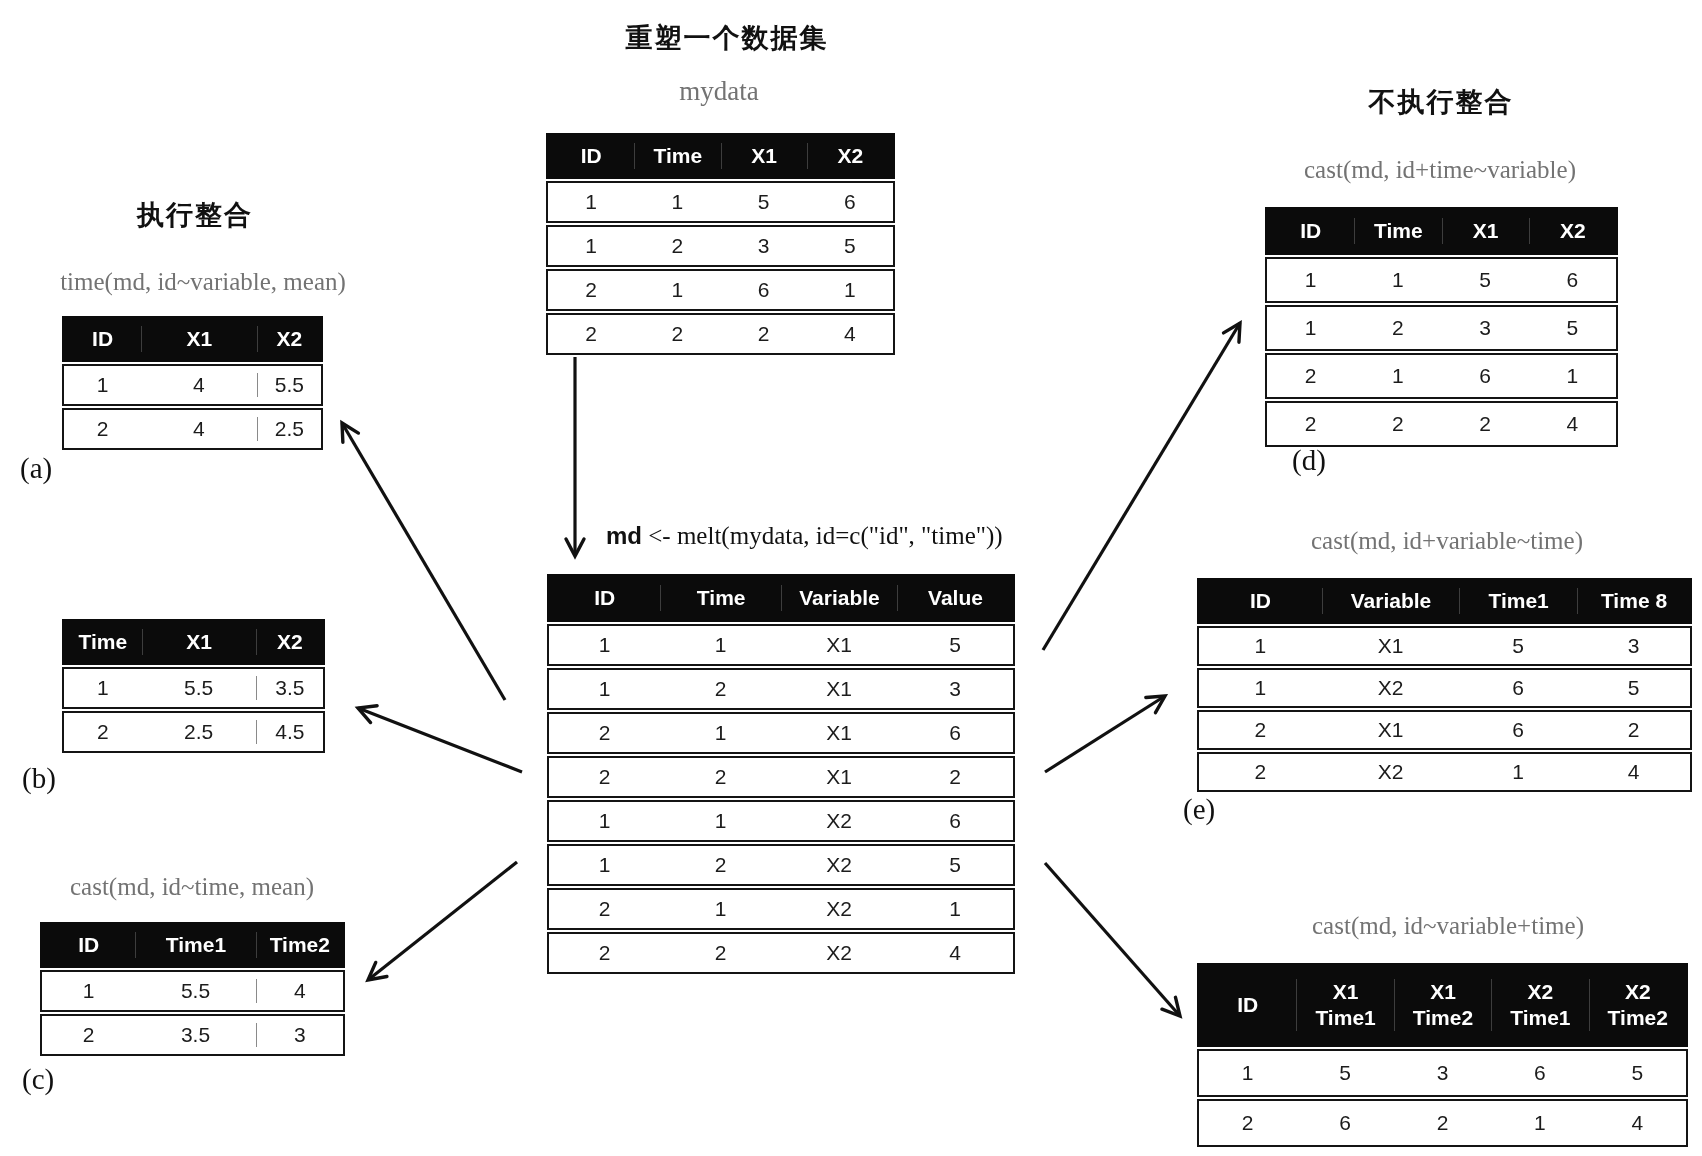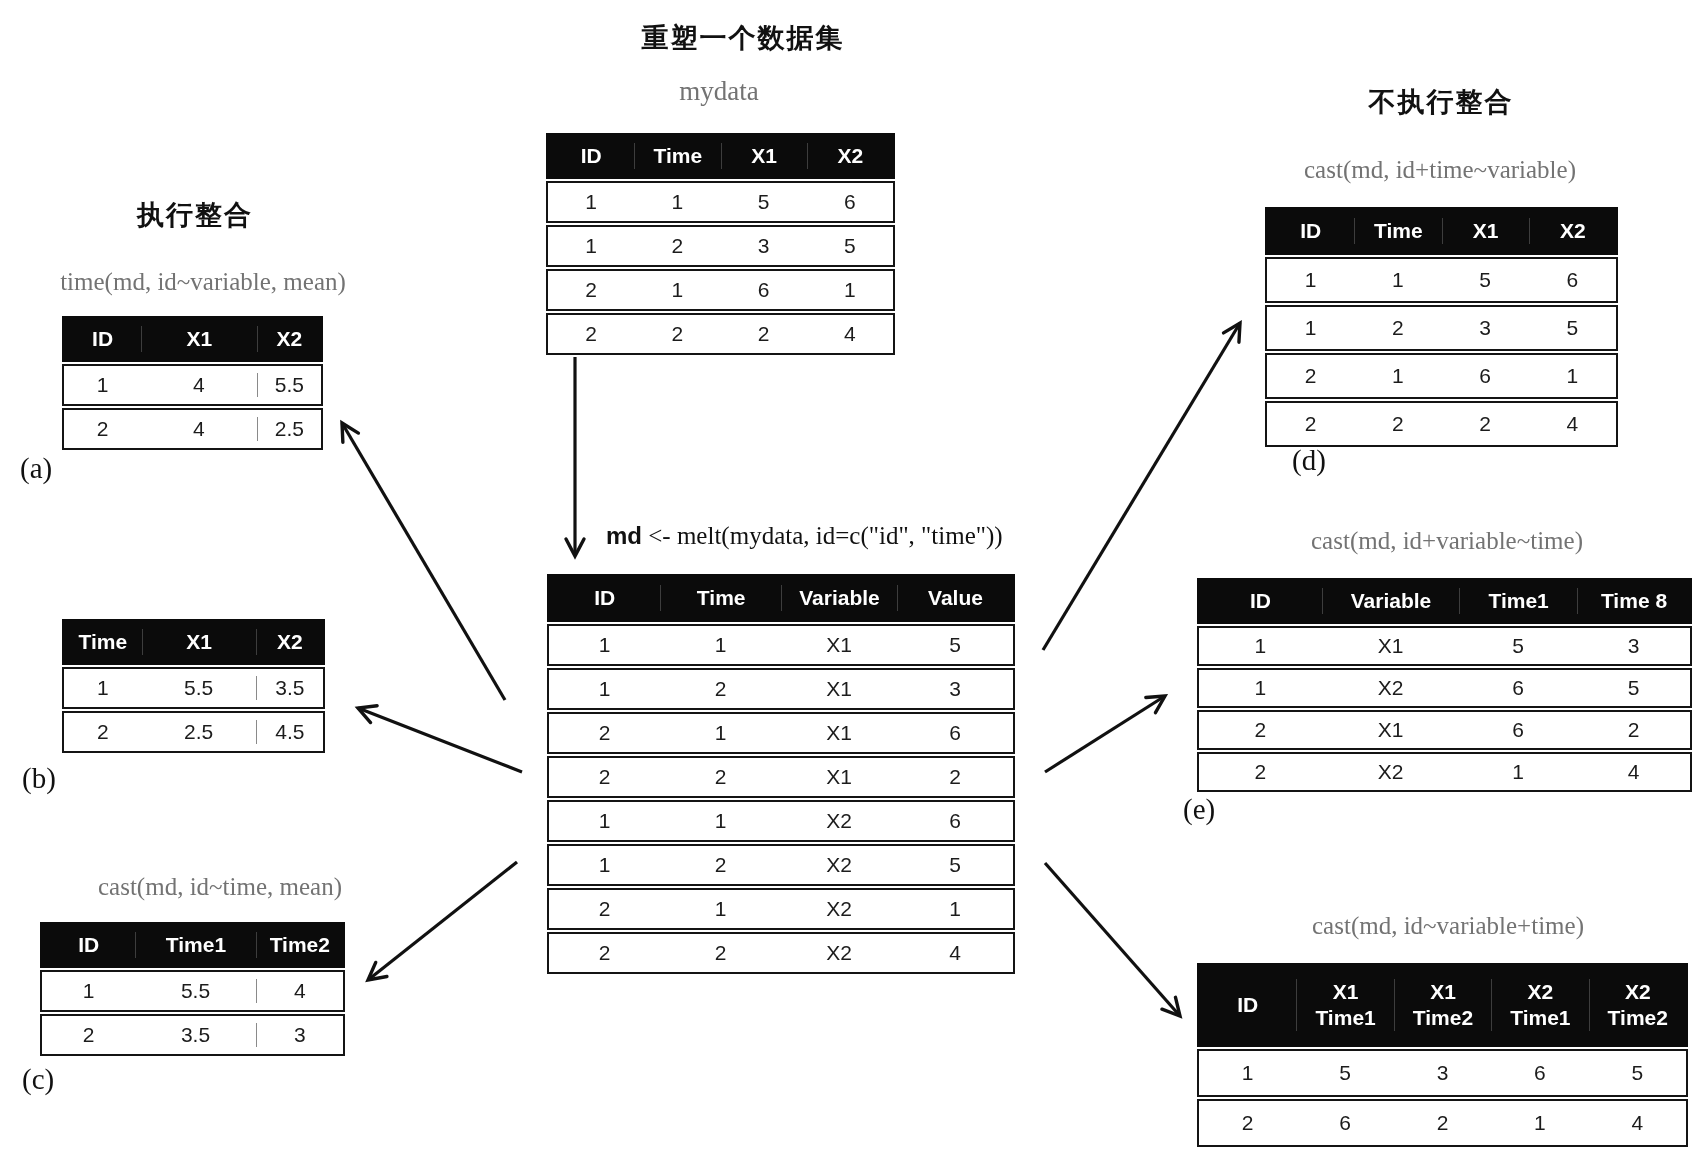--- a/index.html
+++ b/index.html
@@ -101,21 +101,21 @@
     </defs>
   <line x1="575" y1="357" x2="575" y2="556" stroke="#111111" stroke-width="3.2" marker-end="url(#arrowhead)"></line>
       <line x1="505" y1="700" x2="342" y2="423" stroke="#111111" stroke-width="3.2" marker-end="url(#arrowhead)"></line>
       <line x1="522" y1="772" x2="358" y2="708" stroke="#111111" stroke-width="3.2" marker-end="url(#arrowhead)"></line>
       <line x1="517" y1="862" x2="368" y2="980" stroke="#111111" stroke-width="3.2" marker-end="url(#arrowhead)"></line>
       <line x1="1043" y1="650" x2="1240" y2="323" stroke="#111111" stroke-width="3.2" marker-end="url(#arrowhead)"></line>
       <line x1="1045" y1="772" x2="1165" y2="696" stroke="#111111" stroke-width="3.2" marker-end="url(#arrowhead)"></line>
       <line x1="1045" y1="863" x2="1180" y2="1016" stroke="#111111" stroke-width="3.2" marker-end="url(#arrowhead)"></line>
     </svg>
 
-  <div class="cjk-title" style="left:727px;top:20px;margin-left:16px;">重塑一个数据集</div>
+  <div class="cjk-title" style="left:727px;top:20px;">重塑一个数据集</div>
   <div class="cjk-title" style="left:195px;top:197px;">执行整合</div>
   <div class="cjk-title" style="left:1441px;top:84px;">不执行整合</div>
 
   <div class="serif-label" style="left:719px;top:76px;font-size:27px;">mydata</div>
 
   <div class="dtable" style="left:546px;top:133px;width:349px;--hh:46px;--rh:42px;">
       <div class="hrow" style="height: var(--hh);">
         <div class="hcell" style="width: 25%;">ID</div>
         <div class="hcell" style="width: 25%;">Time</div>
         <div class="hcell" style="width: 25%;">X1</div>
@@ -240,21 +240,21 @@
         <div class="dcell sep" style="width: 26%;">3.5</div>
       </div>
       <div class="drow" style="height: var(--rh);">
         <div class="dcell" style="width: 30%;">2</div>
         <div class="dcell" style="width: 44%;">2.5</div>
         <div class="dcell sep" style="width: 26%;">4.5</div>
       </div>
     </div>
   <div class="tag-label" style="left:22px;top:762px;">(b)</div>
 
-  <div class="serif-label" style="left:220px;top:873px;">cast(md, id~time, mean)</div>
+  <div class="serif-label" style="left:192px;top:873px;">cast(md, id~time, mean)</div>
   <div class="dtable" style="left:40px;top:922px;width:305px;--hh:46px;--rh:42px;">
       <div class="hrow" style="height: var(--hh);">
         <div class="hcell" style="width: 31%;">ID</div>
         <div class="hcell" style="width: 40%;">Time1</div>
         <div class="hcell" style="width: 29%;">Time2</div>
       </div>
       <div class="drow" style="height: var(--rh);">
         <div class="dcell" style="width: 31%;">1</div>
         <div class="dcell" style="width: 40%;">5.5</div>
         <div class="dcell sep" style="width: 29%;">4</div>

